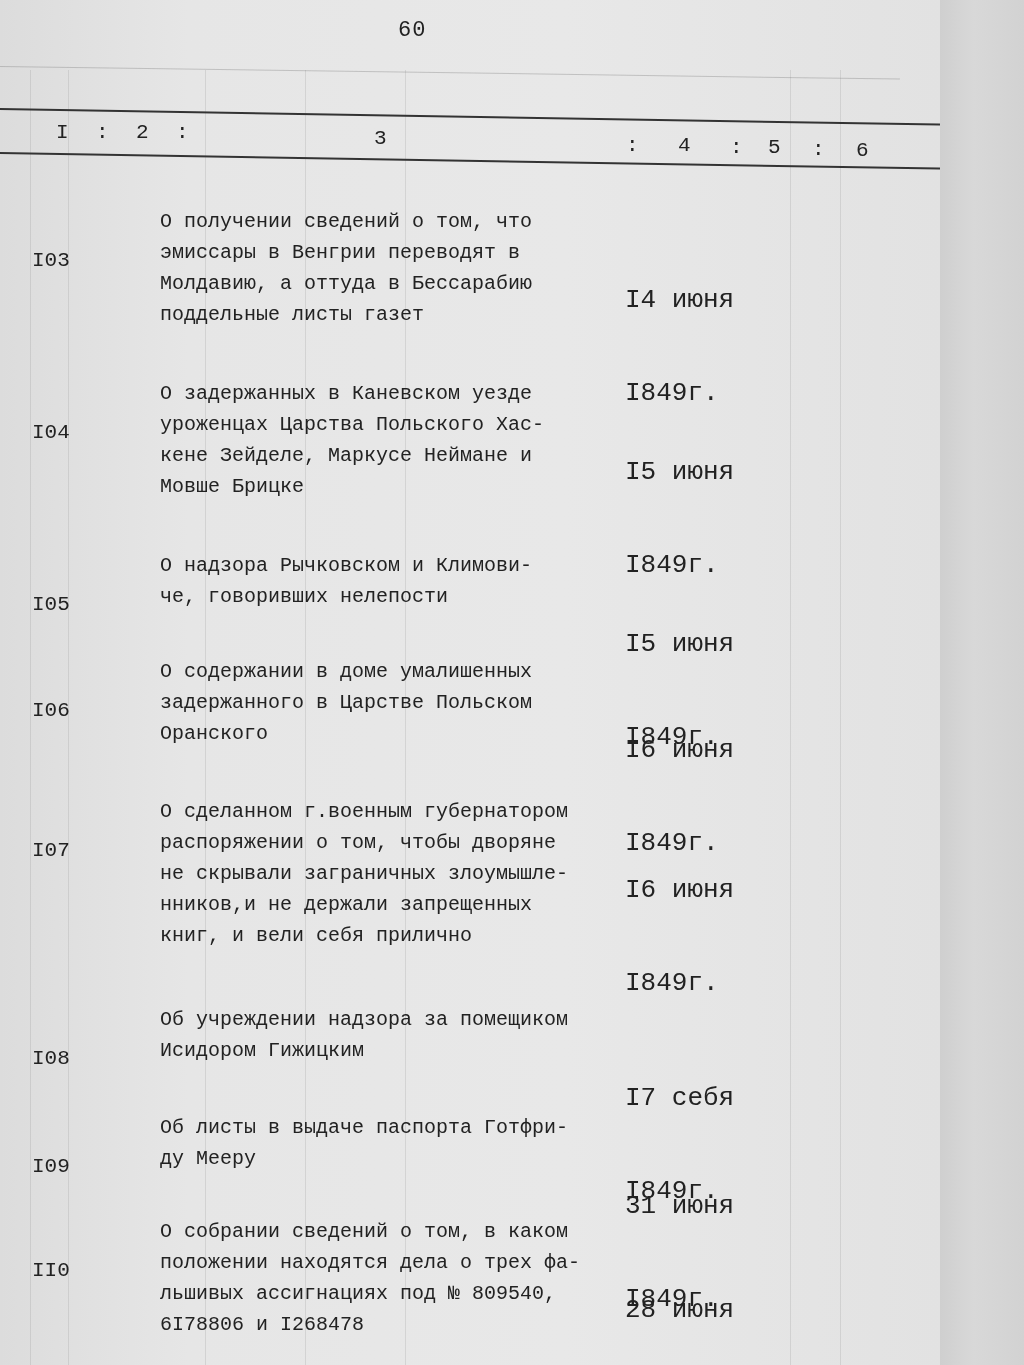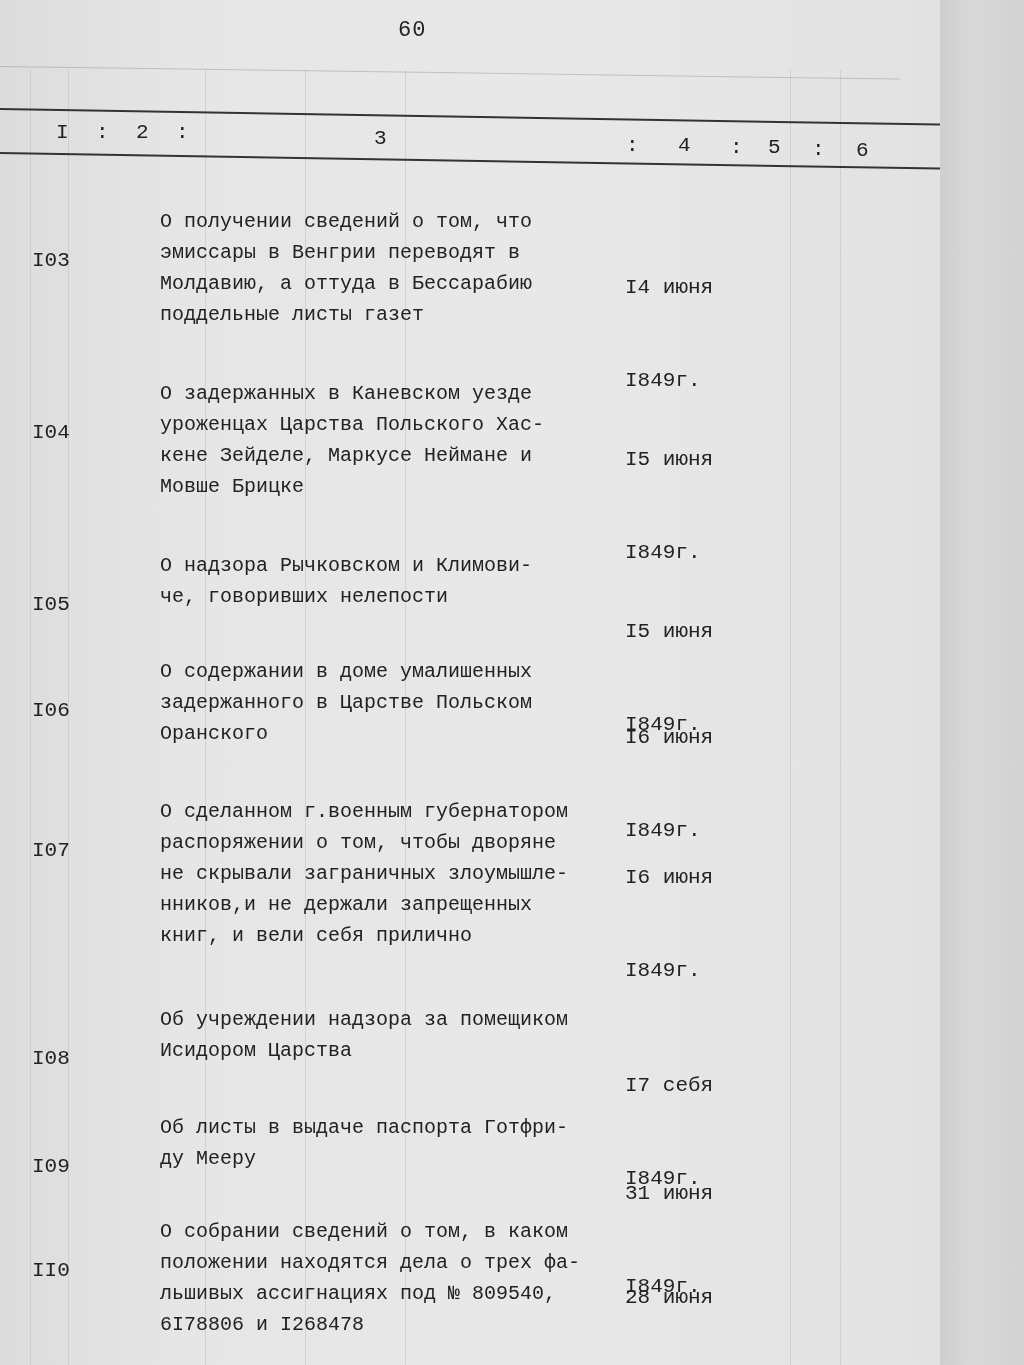--- a/index.html
+++ b/index.html
@@ -39,22 +39,22 @@
     }
     .entry { position: absolute; left: 0; width: 940px; }
     .entry .num {
       position: absolute; left: 32px; top: 0; font-size: 21px; margin-top: 43px;
     }
     .entry .desc {
       position: absolute; left: 160px; top: 0; width: 470px;
       font-size: 20px; line-height: 31px; white-space: pre;
     }
     .entry .date {
-      position: absolute; left: 625px; top: 4px; width: 110px;
-      font-size: 21px; line-height: 31px; white-space: pre;
+      position: absolute; left: 625px; top: 17px; width: 110px;
+      font-size: 26px; line-height: 31px; white-space: pre;
     }
     .entry .date span { display: block; }
   </style>
 </head>
 <body>
 
 <div class="paper">
   <div class="faint-vline" style="left:30px"></div>
   <div class="faint-vline" style="left:68px"></div>
   <div class="faint-vline" style="left:205px"></div>
@@ -137,21 +137,21 @@
 книг, и вели себя прилично</div>
     <div class="date">
       <span>I6 июня</span>
       <span>I849г.</span>
     </div>
   </div>
 
   <div class="entry" style="top:1004px">
     <div class="num">I08</div>
     <div class="desc">Об учреждении надзора за помещиком
-Исидором Царства</div>
+Исидором Гижицким</div>
     <div class="date">
       <span>I7 себя</span>
       <span>I849г.</span>
     </div>
   </div>
 
   <div class="entry" style="top:1112px">
     <div class="num">I09</div>
     <div class="desc">Об листы в выдаче паспорта Готфри-
 ду Мееру</div>

